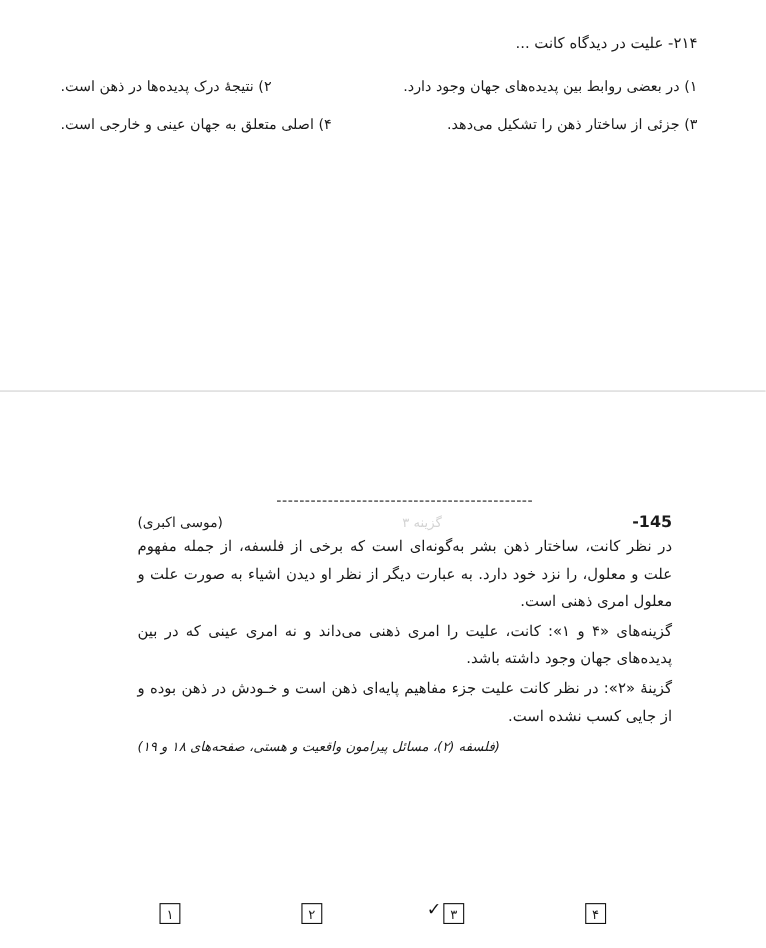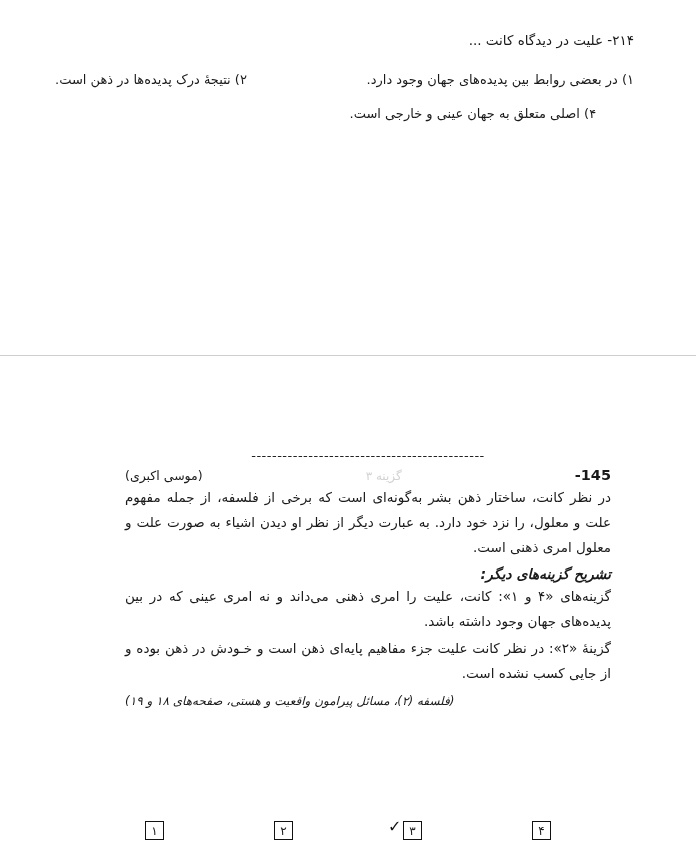--- a/index.html
+++ b/index.html
@@ -181,41 +181,44 @@
 
   <div class="options-grid">
     <div class="option col-right">
       <span>۱)</span>
       <span>در بعضی روابط بین پدیده‌های جهان وجود دارد.</span>
     </div>
     <div class="option col-left">
       <span>۲)</span>
       <span>نتیجهٔ درک پدیده‌ها در ذهن است.</span>
     </div>
+    <div class="option col-right">
+      <span>۳)</span>
+      <span>جزئی از ساختار ذهن را تشکیل می‌دهد.</span>
+    </div>
     <div class="option col-left">
       <span>۴)</span>
       <span>اصلی متعلق به جهان عینی و خارجی است.</span>
     </div>
   </div>
 </div>
 
 <div class="page-divider"></div>
 
 <div class="answer-block">
   <div class="dash-rule">---------------------------------------------</div>
 
   <div class="answer-head">
     <span class="answer-number">145-</span>
     <span class="answer-faded">گزینه ۳</span>
     <span class="answer-author">(موسی اکبری)</span>
   </div>
 
   <div class="answer-body">در نظر کانت، ساختار ذهن بشر به‌گونه‌ای است که برخی از فلسفه، از جمله مفهوم علت و معلول، را نزد خود دارد. به عبارت دیگر از نظر او دیدن اشیاء به صورت علت و معلول امری ذهنی است.</div>
 
-  <div class="sub-head">تشریح گزینه‌های دیگر:</div>
 
   <div class="answer-body">گزینه‌های «۴ و ۱»: کانت، علیت را امری ذهنی می‌داند و نه امری عینی که در بین پدیده‌های جهان وجود داشته باشد.</div>
   <div class="answer-body">گزینهٔ «۲»: در نظر کانت علیت جزء مفاهیم پایه‌ای ذهن است و خـودش در ذهن بوده و از جایی کسب نشده است.</div>
 
   <div class="source-note">(فلسفه (۲)، مسائل پیرامون واقعیت و هستی، صفحه‌های ۱۸ و ۱۹)</div>
 </div>
 
 <div class="answer-key">
   <div class="key-cell">
     <span class="key-box">۱</span>

